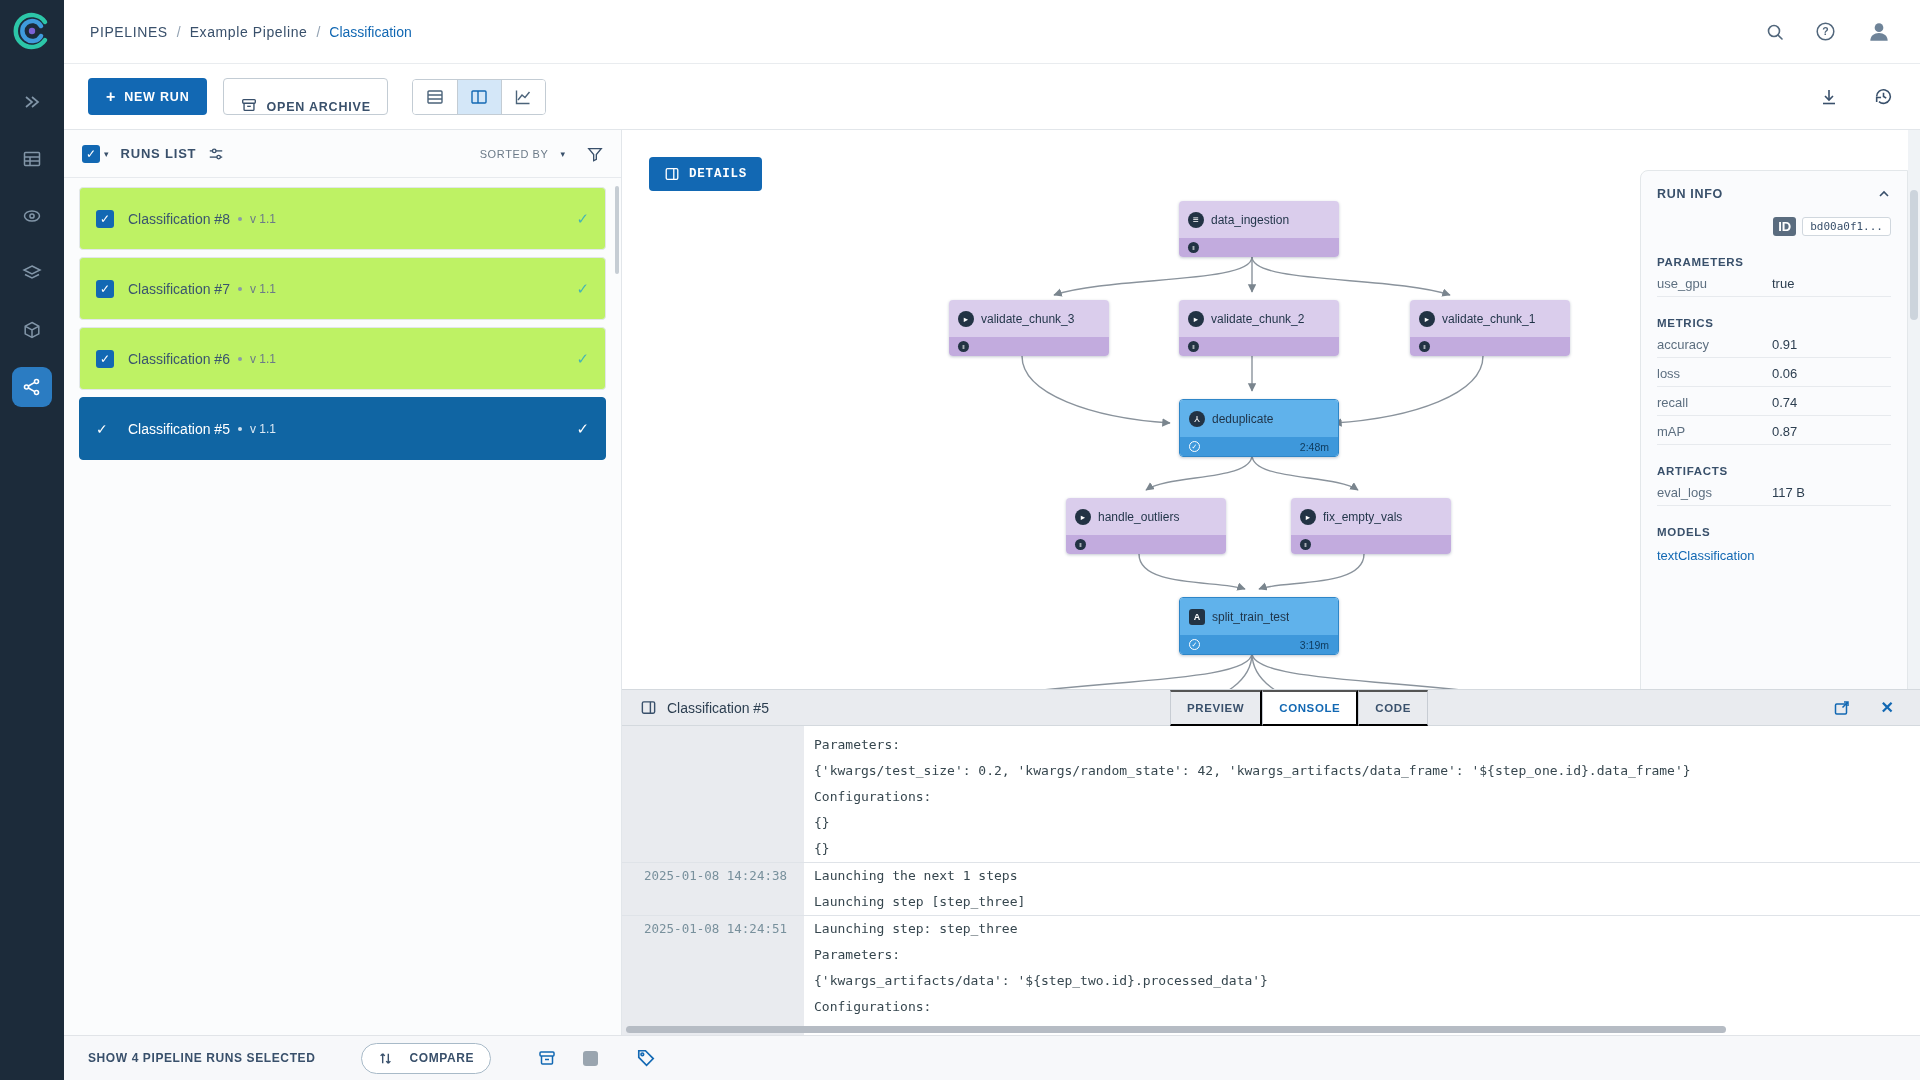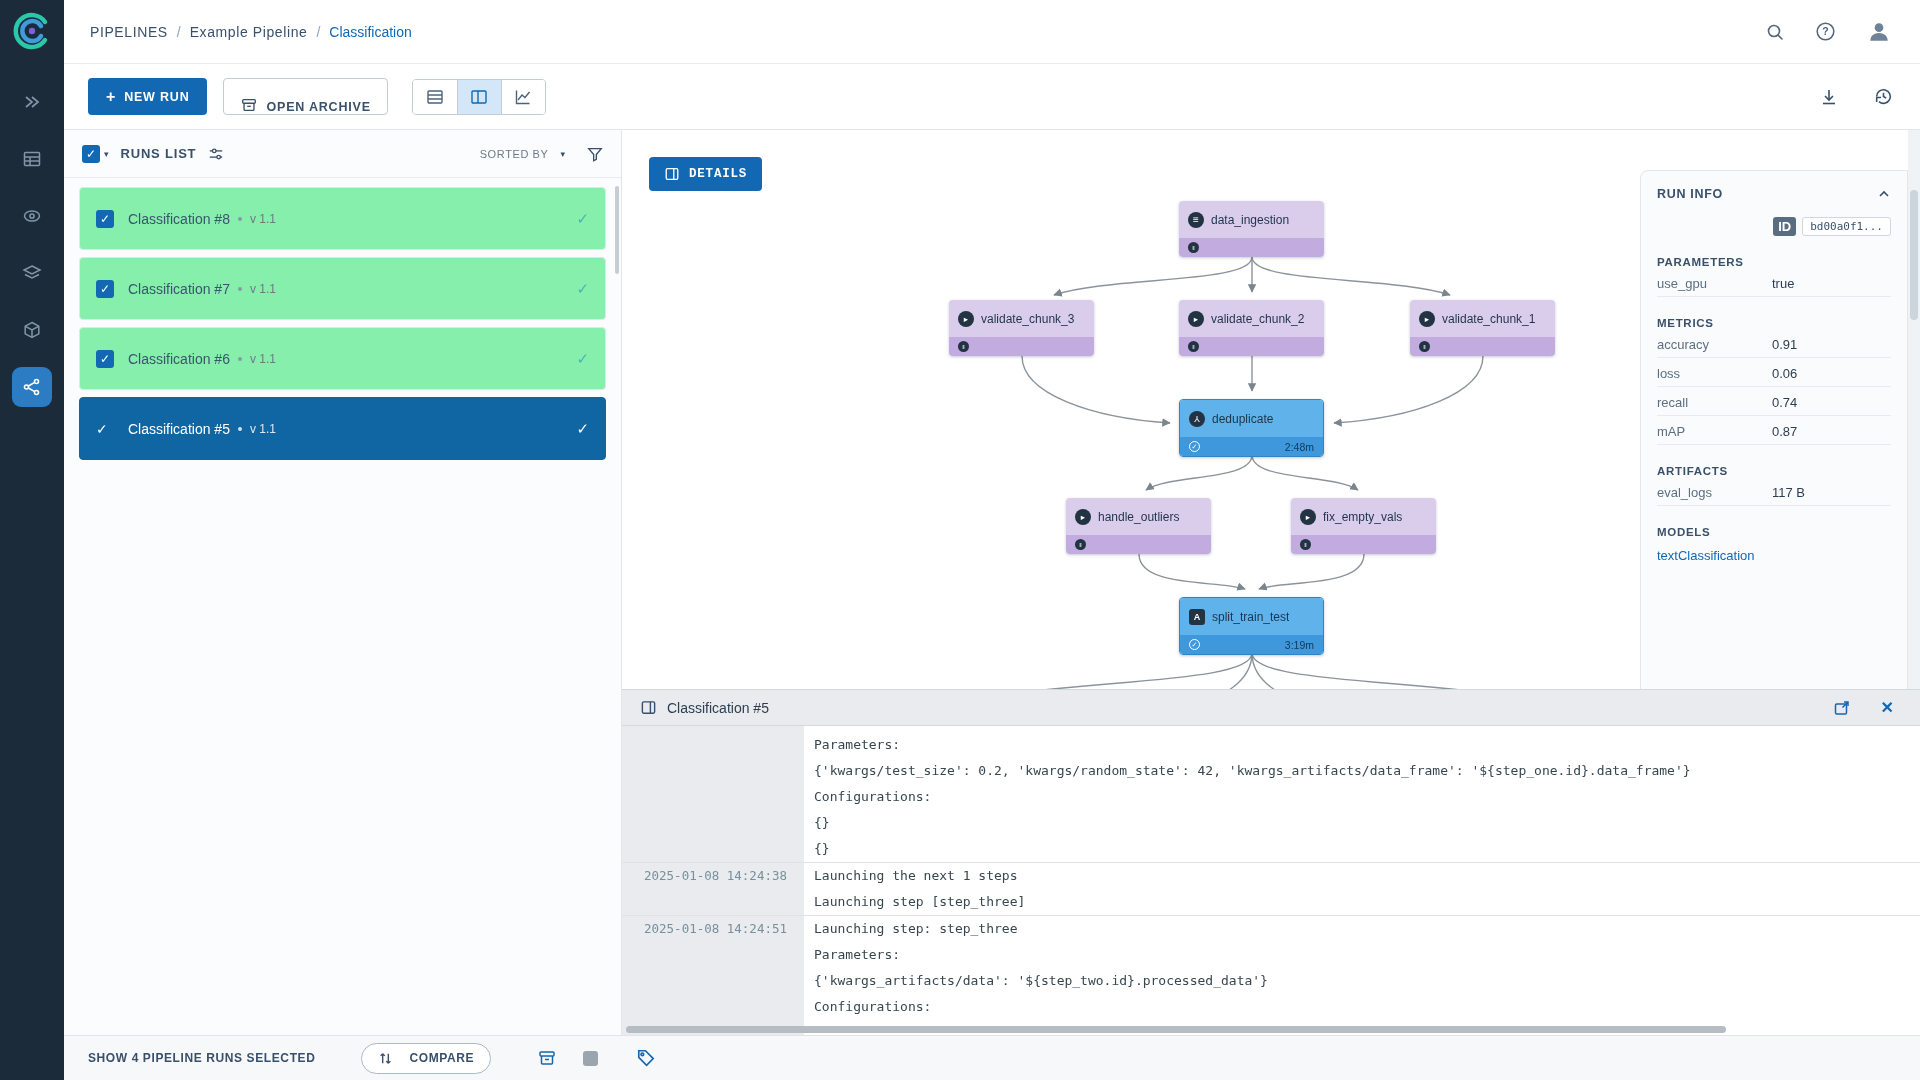--- a/index.html
+++ b/index.html
@@ -39,40 +39,40 @@
   .runs-head { height:48px; display:flex; align-items:center; padding:0 18px; border-bottom:1px solid #e7eaee; }
   .cbx { width:18px; height:18px; border-radius:3px; background:#1268b3; color:#fff; font-size:12px; display:flex; align-items:center; justify-content:center; cursor:pointer; flex:none; }
   .cbx::after { content:"✓"; }
   .caret { font-size:9px; color:#39506b; margin-left:4px; cursor:pointer; }
   .runs-title { margin-left:12px; font-size:13px; font-weight:bold; letter-spacing:.8px; color:#39506b; }
   .tune { margin-left:12px; cursor:pointer; display:flex; }
   .runs-head-right { margin-left:auto; display:flex; align-items:center; gap:8px; }
   .sorted-by { font-size:11px; letter-spacing:.6px; color:#6b7a88; cursor:pointer; }
   .funnel { margin-left:14px; cursor:pointer; display:flex; }
   .runs-list { padding:9px 15px; display:flex; flex-direction:column; gap:7px; }
-  .run-row { height:63px; background:#86efac; border:1px solid #e2e6ea; border-radius:4px; display:flex; align-items:center; padding:0 16px; cursor:pointer; }
+  .run-row { height:63px; background:#bef264; border:1px solid #e2e6ea; border-radius:4px; display:flex; align-items:center; padding:0 16px; cursor:pointer; }
   .run-title { margin-left:14px; font-size:14px; color:#3b556e; }
   .dot { width:4px; height:4px; border-radius:50%; background:#8a99a8; margin:0 8px; }
   .run-ver { font-size:12px; color:#6b7a88; }
   .run-status { margin-left:auto; color:#45b5b5; font-size:15px; }
   .run-status::after { content:"✓"; }
   .run-row.selected { background:#1065a3; border-color:#1065a3; }
   .run-row.selected .run-title { color:#fff; }
   .run-row.selected .run-ver { color:#dce9f4; }
   .run-row.selected .dot { background:#cfe0ee; }
   .run-row.selected .run-status { color:#fff; }
   .sel-check { width:18px; color:#fff; font-size:14px; flex:none; }
   .sel-check::after { content:"✓"; }
   .runs-scrollthumb { position:absolute; right:2px; top:56px; width:4px; height:88px; border-radius:2px; background:#c6cdd4; cursor:grab; }
 
   
   #graph-area { position:absolute; left:622px; top:130px; width:1298px; height:905px; background:#fff; overflow:hidden; }
   #edges { position:absolute; left:0; top:0; z-index:1; }
   .details-btn { position:absolute; left:27px; top:27px; z-index:3; display:flex; align-items:center; gap:9px; background:#1268b3; color:#fff; border:none; border-radius:4px; height:34px; padding:0 15px; font-size:12.5px; font-weight:bold; letter-spacing:.8px; cursor:pointer; font-family:Liberation Mono, monospace; }
-  .node { position:absolute; width:145px; border-radius:4px; overflow:hidden; box-shadow:0 1px 3px rgba(20,40,70,.25); cursor:pointer; z-index:2; }
+  .node { position:absolute; width:160px; border-radius:4px; overflow:hidden; box-shadow:0 1px 3px rgba(20,40,70,.25); cursor:pointer; z-index:2; }
   .node-main { height:37px; display:flex; align-items:center; gap:7px; padding:0 9px; }
   .node-foot { height:19px; display:flex; align-items:center; padding:0 9px; }
   .node.purple .node-main { background:#dacdec; }
   .node.purple .node-foot { background:#c2abde; }
   .node.blue { border:1px solid #2e86c8; }
   .node.blue .node-main { background:#60b2eb; }
   .node.blue .node-foot { background:#3e98db; }
   .nlabel { font-size:12px; color:#1f3347; white-space:nowrap; overflow:hidden; }
   .nicon { width:16px; height:16px; flex:none; border-radius:50%; background:#223344; color:#fff; font-size:8.5px; display:flex; align-items:center; justify-content:center; }
   .nicon.sq { border-radius:3px; }
@@ -480,20 +480,25 @@
     </aside>
   </section>
 
   <section id="console-panel">
     <div class="console-head">
       <svg width="17" height="17" viewBox="0 0 18 18" fill="none" stroke="#39506b" stroke-width="1.5">
           <rect x="2.5" y="3" width="13" height="12" rx="1.5"></rect>
           <path d="M11 3v12"></path>
         </svg>
       <span class="console-title">Classification #5</span>
+      <div class="tabs">
+        <button class="tab">PREVIEW</button>
+        <button class="tab active">CONSOLE</button>
+        <button class="tab">CODE</button>
+      </div>
       <div class="console-head-right">
         <button class="icon-btn">
           <svg width="18" height="18" viewBox="0 0 18 18" fill="none" stroke="#1268b3" stroke-width="1.5">
               <rect x="2.5" y="5" width="11" height="10" rx="1.2"></rect>
               <path d="M9.5 8.5L15 3M11 3h4v4"></path>
             </svg>
         </button>
         <span class="close-x">✕</span>
       </div>
     </div>

